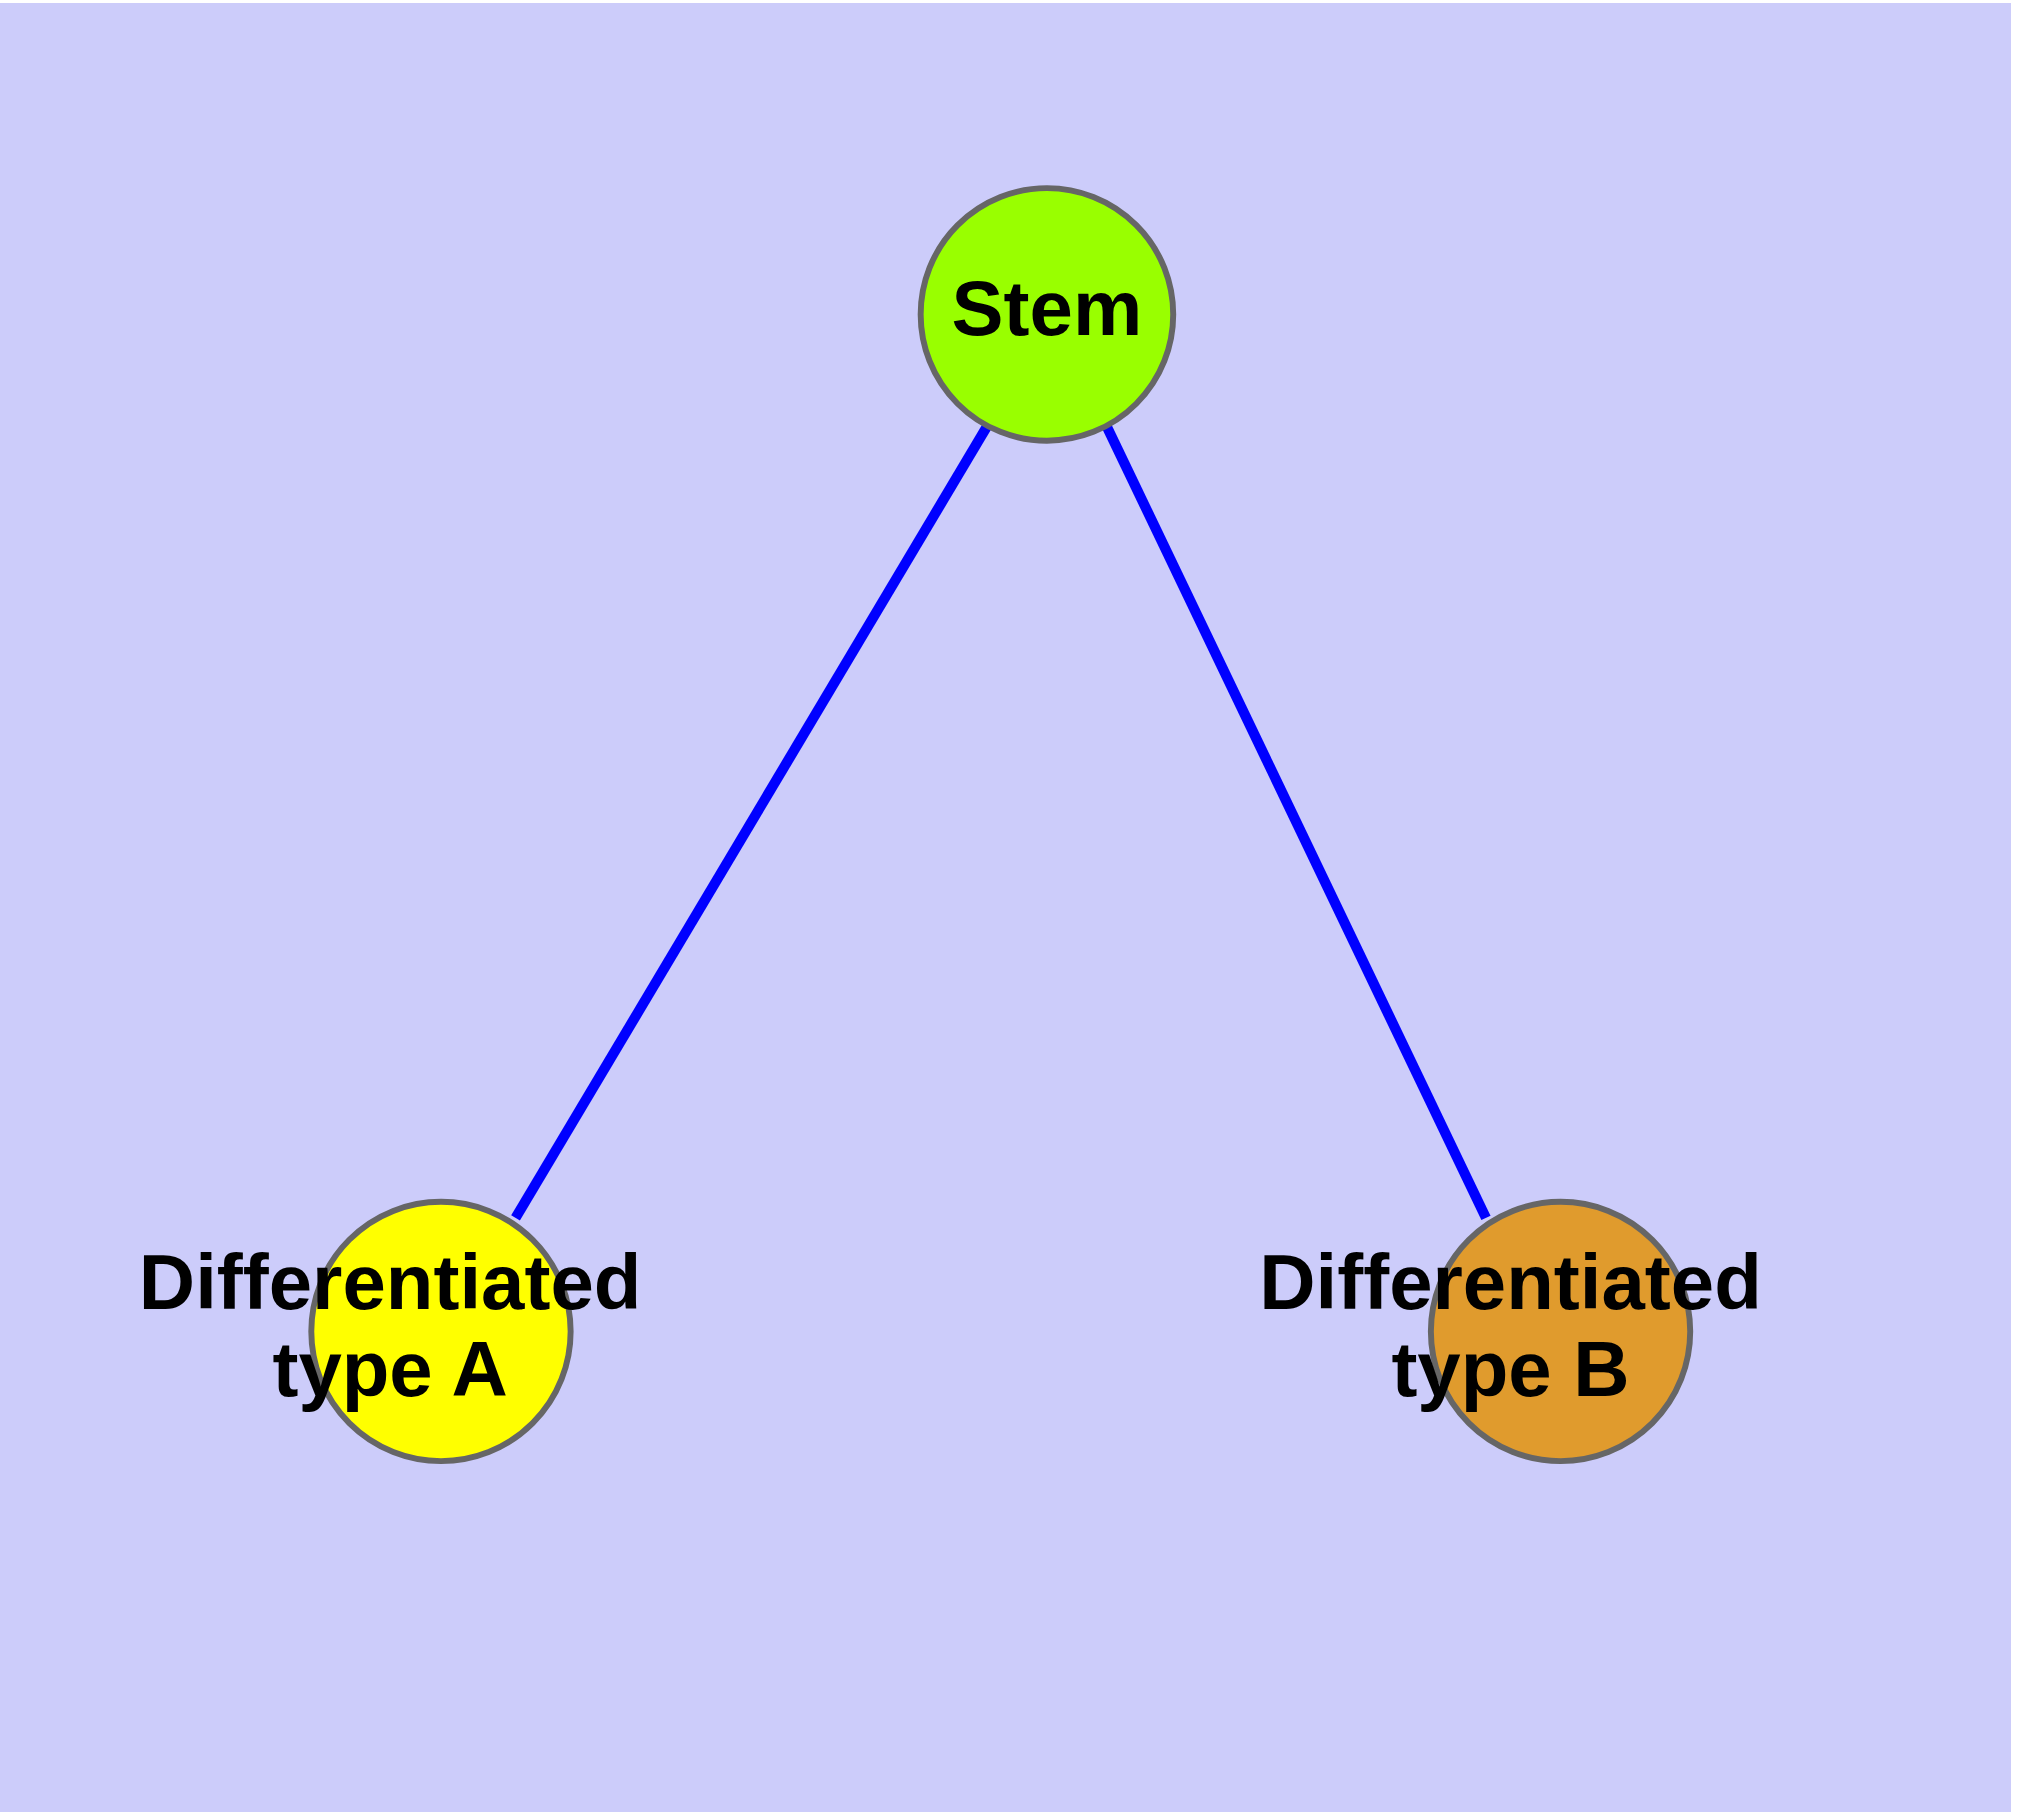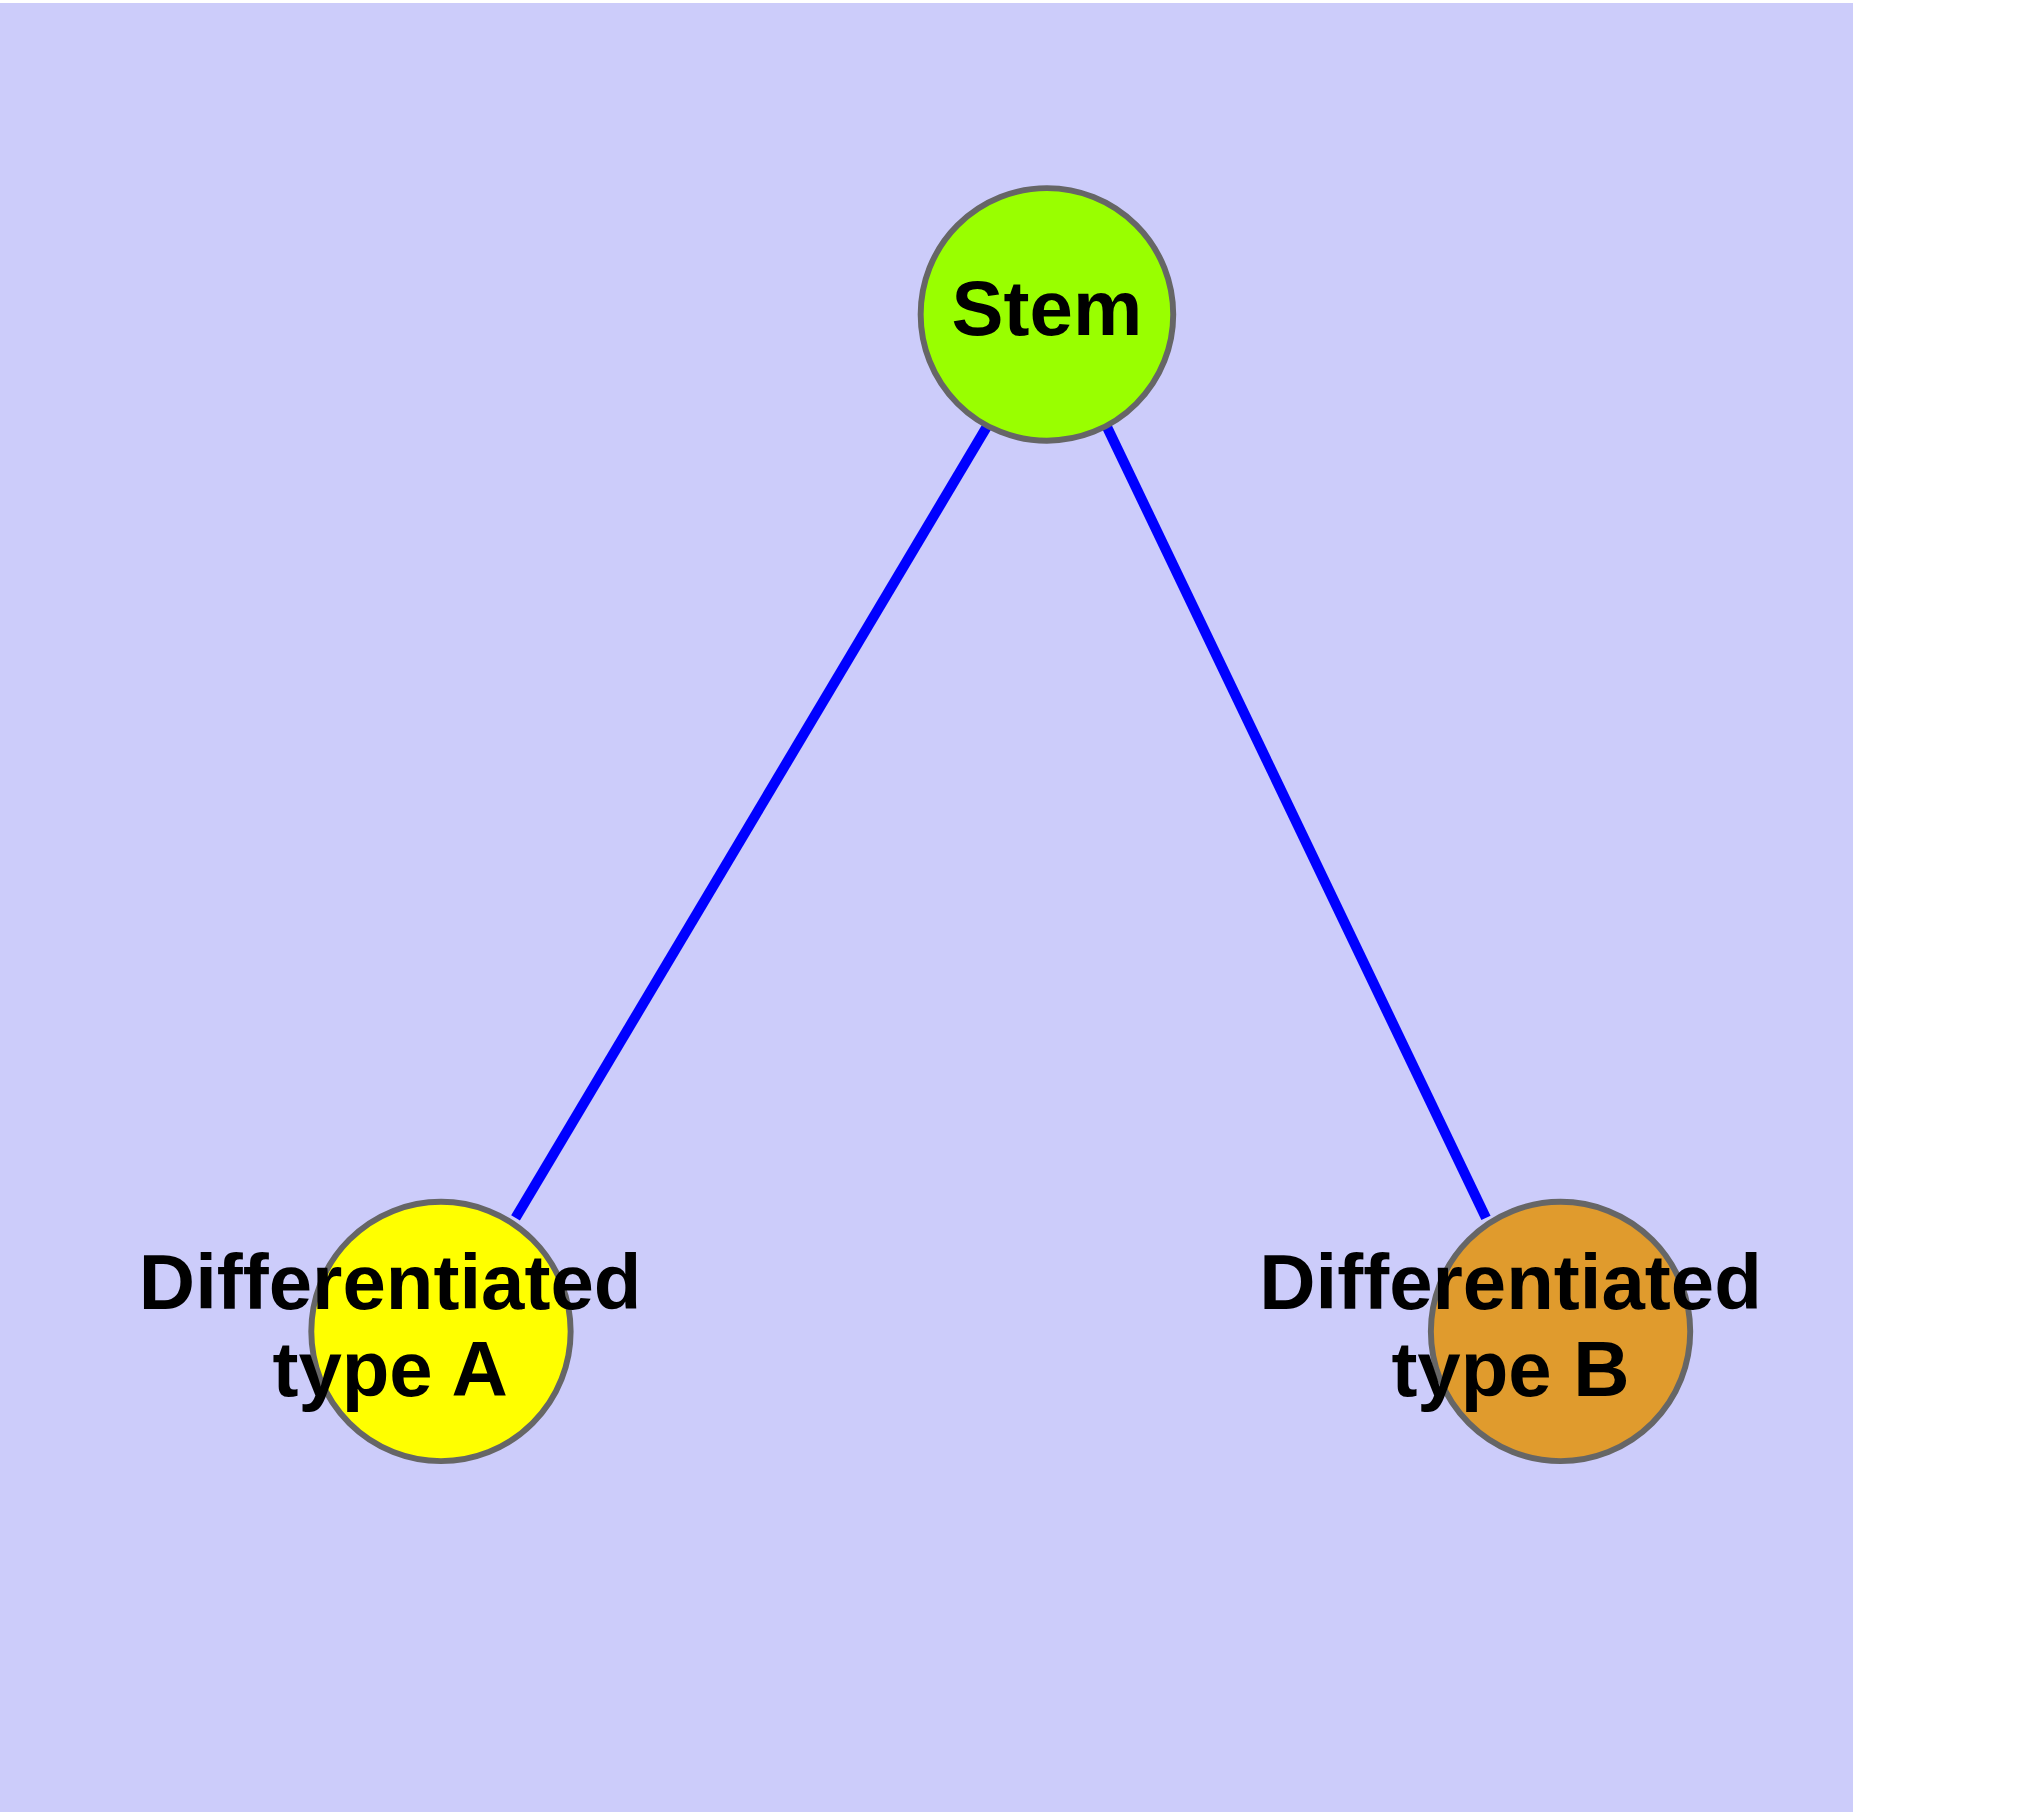--- a/index.html
+++ b/index.html
@@ -51,21 +51,21 @@
   .node-label-root {
     font-size: 92px;
   }
   .node-label-leaf {
     font-size: 92px;
   }
 </style>
 </head>
 <body>
 
-<div id="canvas" style="width: 1853px; height: 1812px; background: rgb(255, 255, 255);">
+<div id="canvas" style="width: 2011px; height: 1812px; background: rgb(255, 255, 255);">
 
   <div id="plot-area" style="background: rgb(204, 204, 250); width: 2021px; height: 1809px;"></div>
 
   <svg id="graph" viewBox="0 0 2384 2138">
 
     <g>
       <line class="edge-line" x1="1165" y1="502" x2="608" y2="1437" stroke="#0000FF" stroke-width="12"></line>
       <line class="edge-line" x1="1305" y1="502" x2="1753" y2="1437" stroke="#0000FF" stroke-width="12"></line>
     </g>
 

